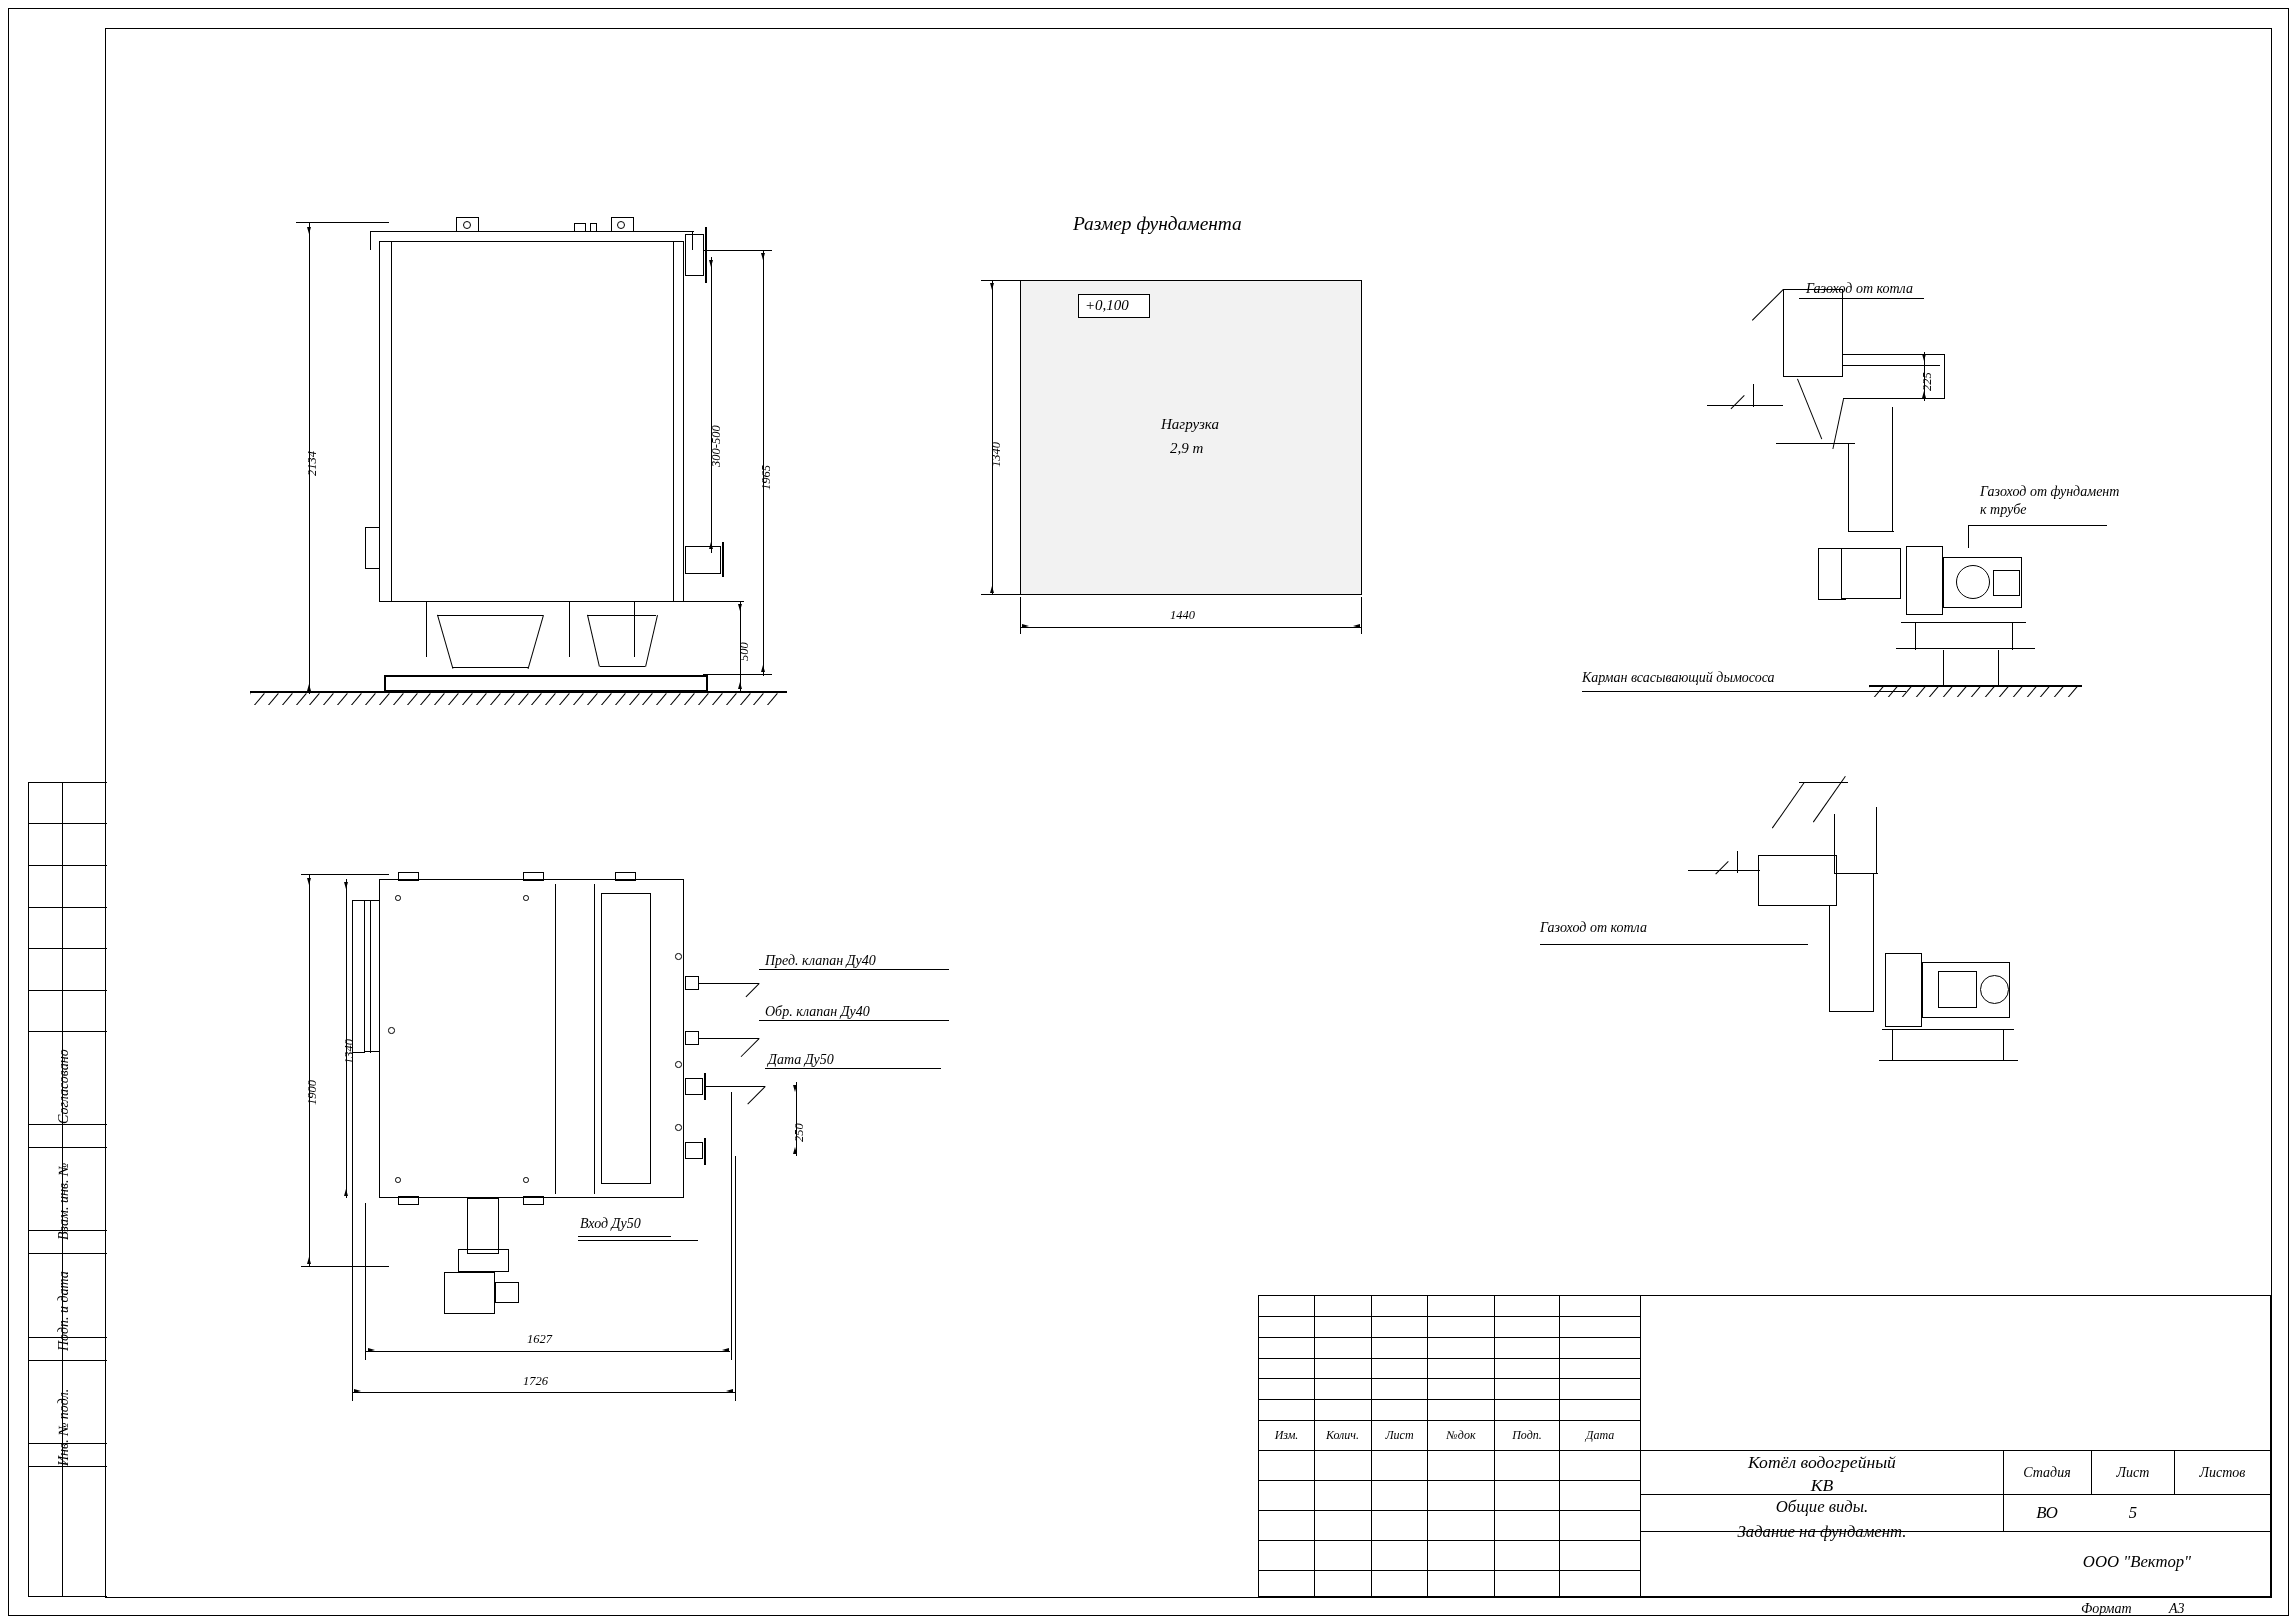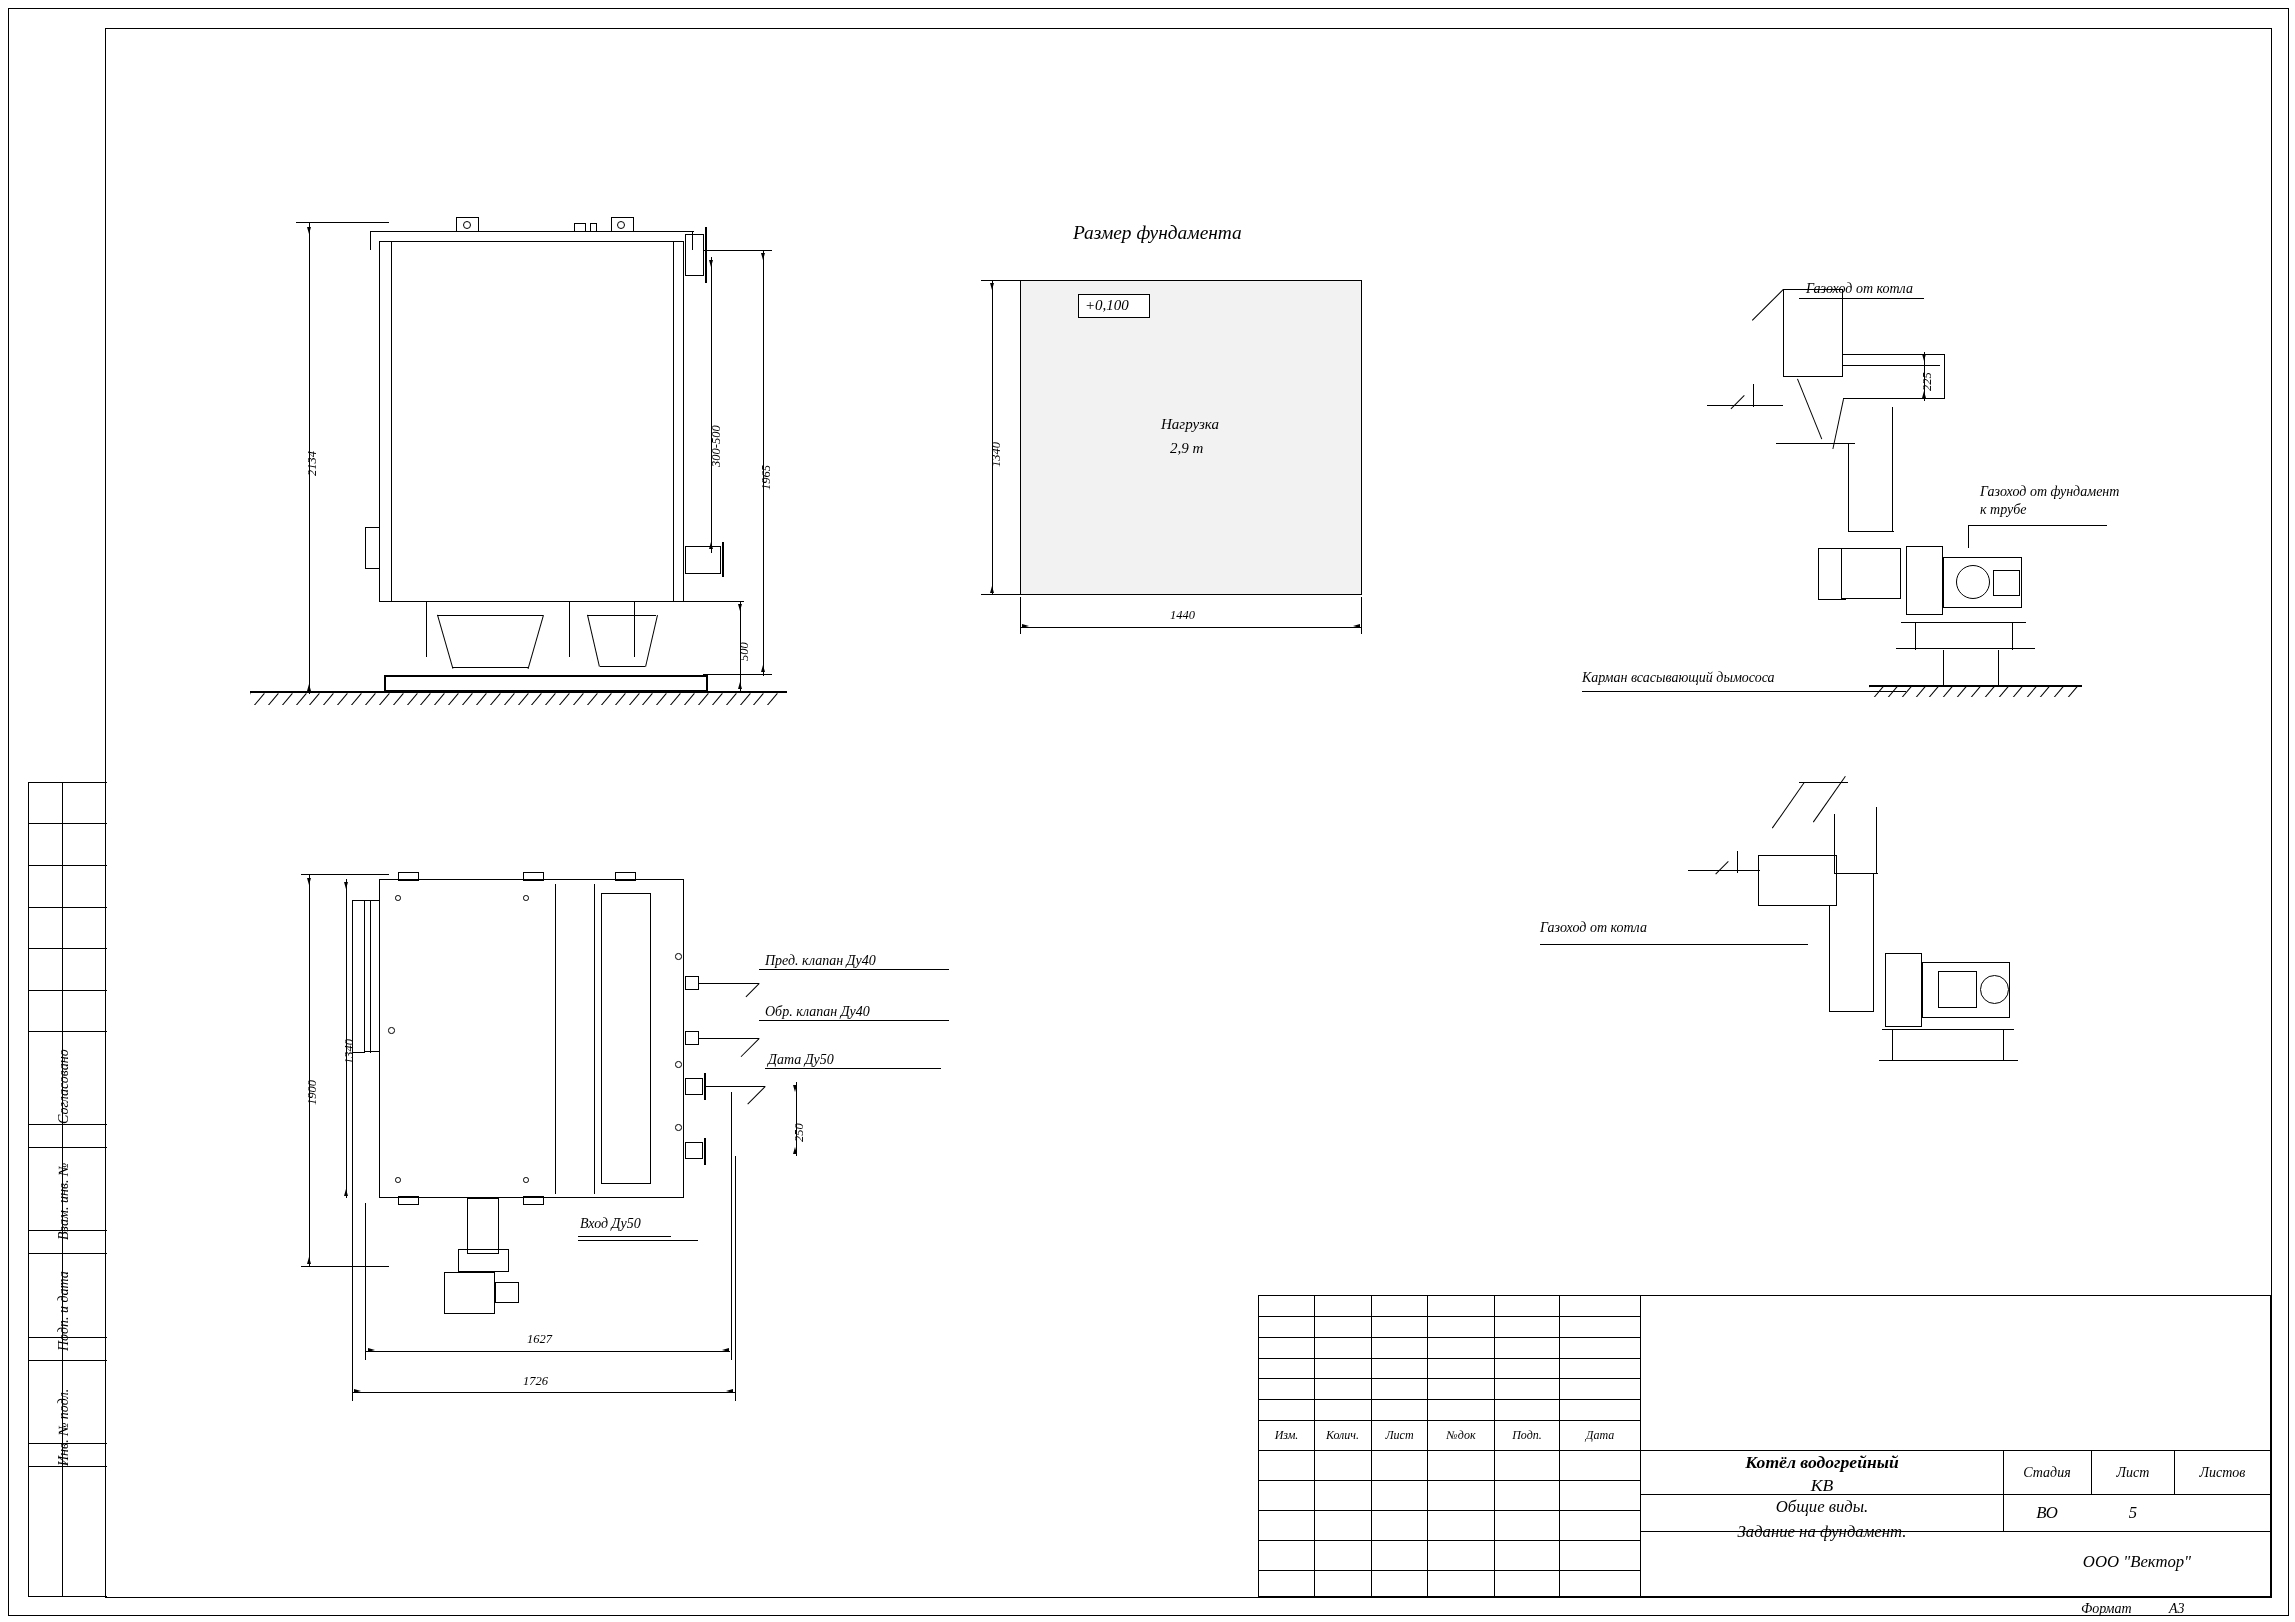--- a/index.html
+++ b/index.html
@@ -278,21 +278,21 @@
     <div class="ln h1" style="left:698px;top:1221px;width:0px;height:0.9px;"></div>
 
     <div class="lbl" style="left:765px;top:953px;">Пред. клапан Ду40</div>
     <div class="lbl" style="left:765px;top:1004px;">Обр. клапан Ду40</div>
     <div class="lbl" style="left:768px;top:1052px;">Дата Ду50</div>
     <div class="lbl" style="left:580px;top:1216px;">Вход Ду50</div>
     <div class="ln h1" style="left:578px;top:1236px;width:93px;height:0.9px;"></div>
   </div>
 
   <div>
-    <div class="txt" style="left:1073px;top:222px;font-size:19.4px;text-align:center;">Размер фундамента</div>
+    <div class="txt" style="left:1073px;top:213px;font-size:19.4px;text-align:center;">Размер фундамента</div>
 
     <div class="box" style="left:1020px;top:280px;width:342px;height:315px;background:#f2f2f2;"></div>
 
     <div class="box" style="left:1078px;top:294px;width:72px;height:24px;background:#ffffff;"></div>
     <div class="txt" style="left:1085px;top:297px;font-size:15px;">+0,100</div>
 
     <div class="txt" style="left:1161px;top:416px;font-size:15px;">Нагрузка</div>
     <div class="txt" style="left:1170px;top:440px;font-size:15px;">2,9 т</div>
 
     <div class="ln h1" style="left:1020px;top:627px;width:342px;height:0.9px;"></div>
@@ -459,21 +459,21 @@
     <div class="ln v" style="left:2174px;top:1450px;width:0.9px;height:44px;"></div>
 
     <div class="tb-cell" style="left:2004px;top:1451px;width:86px;height:43px;border:none;font-size:14px;">Стадия</div>
     <div class="tb-cell" style="left:2092px;top:1451px;width:82px;height:43px;border:none;font-size:14px;">Лист</div>
     <div class="tb-cell" style="left:2175px;top:1451px;width:95px;height:43px;border:none;font-size:14px;">Листов</div>
 
     <div class="tb-cell" style="left:2004px;top:1495px;width:86px;height:36px;border:none;font-size:16.7px;">ВО</div>
     <div class="tb-cell" style="left:2092px;top:1495px;width:82px;height:36px;border:none;font-size:16.7px;">5</div>
     <div class="tb-cell" style="left:2175px;top:1495px;width:95px;height:36px;border:none;font-size:16.7px;"></div>
 
-    <div class="tb-cell" style="left:1642px;top:1452px;width:360px;height:22px;border:none;font-size:17.6px;font-weight:bold;">Котёл водогрейный</div>
+    <div class="tb-cell" style="left:1642px;top:1452px;width:360px;height:22px;border:none;font-size:17.6px;">Котёл водогрейный</div>
     <div class="tb-cell" style="left:1642px;top:1475px;width:360px;height:20.4px;border:none;font-size:17.6px;">КВ</div>
 
     <div class="tb-cell" style="left:1642px;top:1496px;width:360px;height:23px;border:none;font-size:16.7px;">Общие виды.</div>
     <div class="tb-cell" style="left:1642px;top:1521px;width:360px;height:23px;border:none;font-size:16.7px;">Задание на фундамент.</div>
 
     <div class="tb-cell" style="left:2004px;top:1532px;width:266px;height:60px;border:none;font-size:16.7px;">ООО "Вектор"</div>
 
     <div class="txt" style="left:2081px;top:1601px;font-size:14px;">Формат</div>
     <div class="txt" style="left:2169px;top:1601px;font-size:14px;">А3</div>
   </div>

